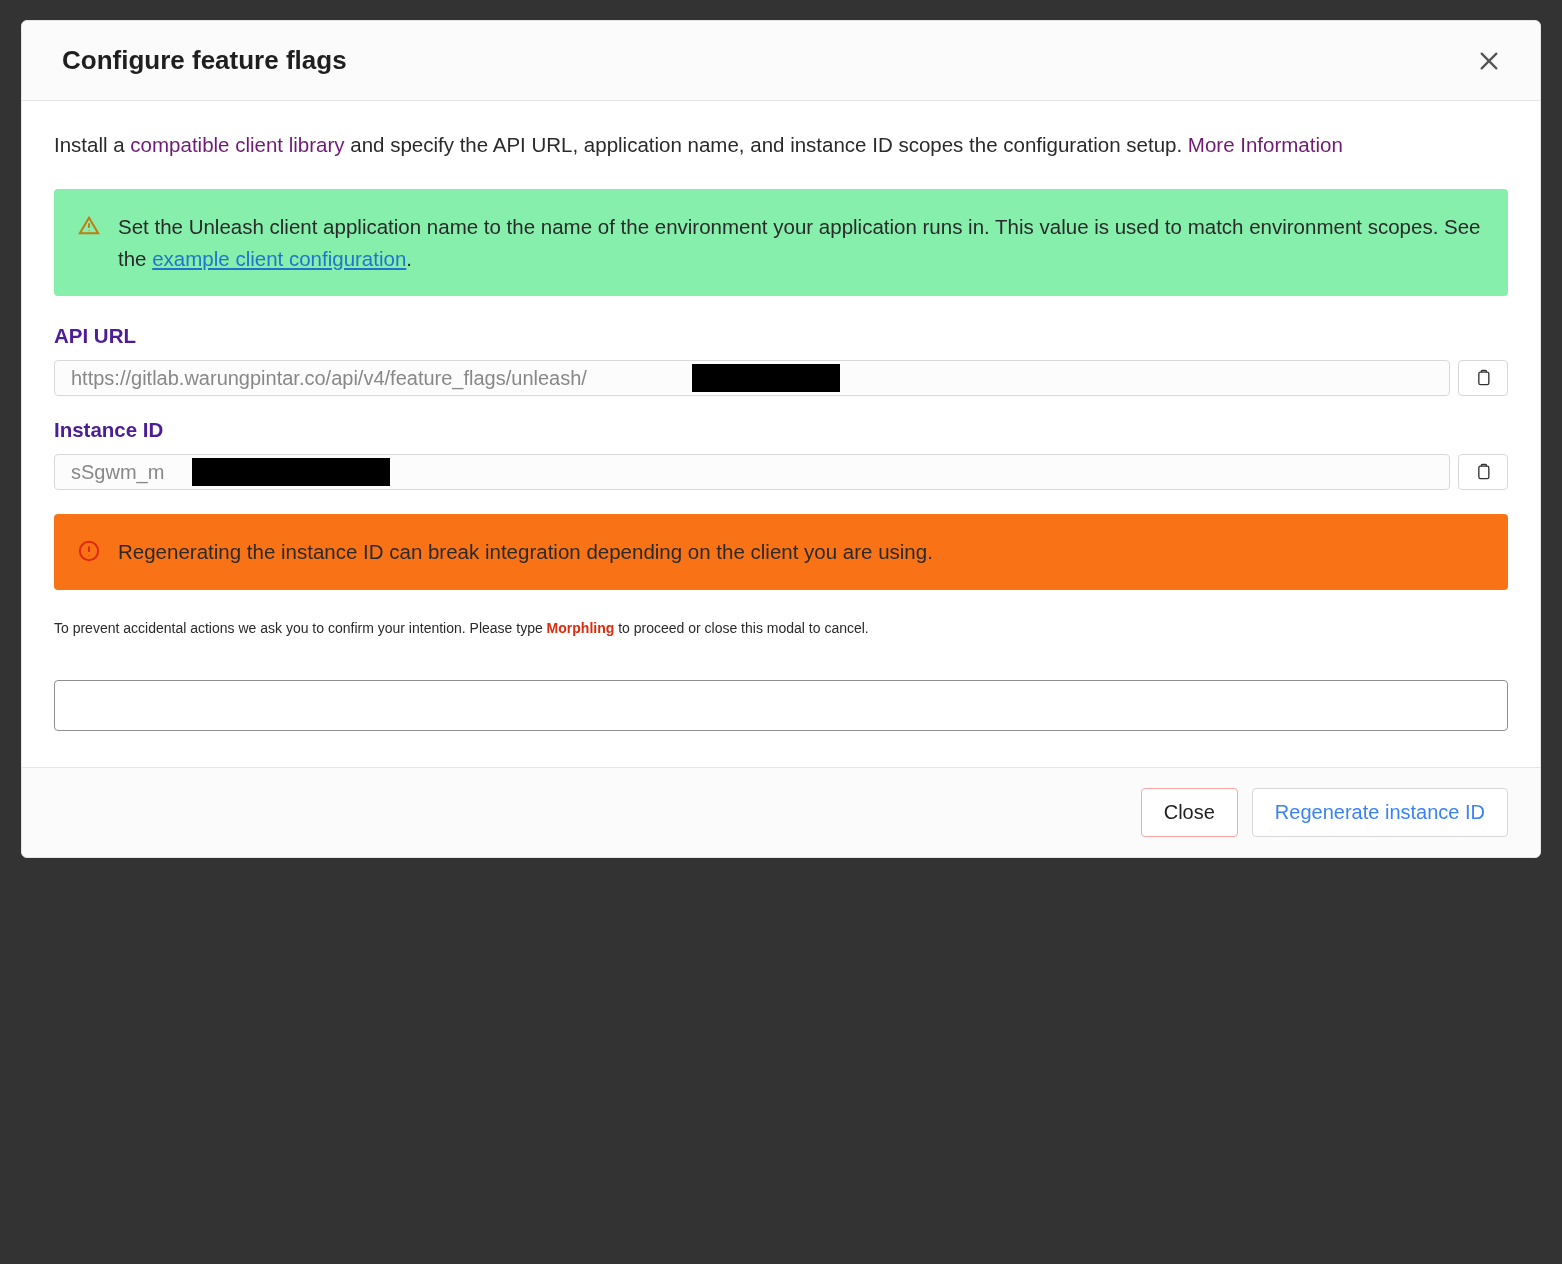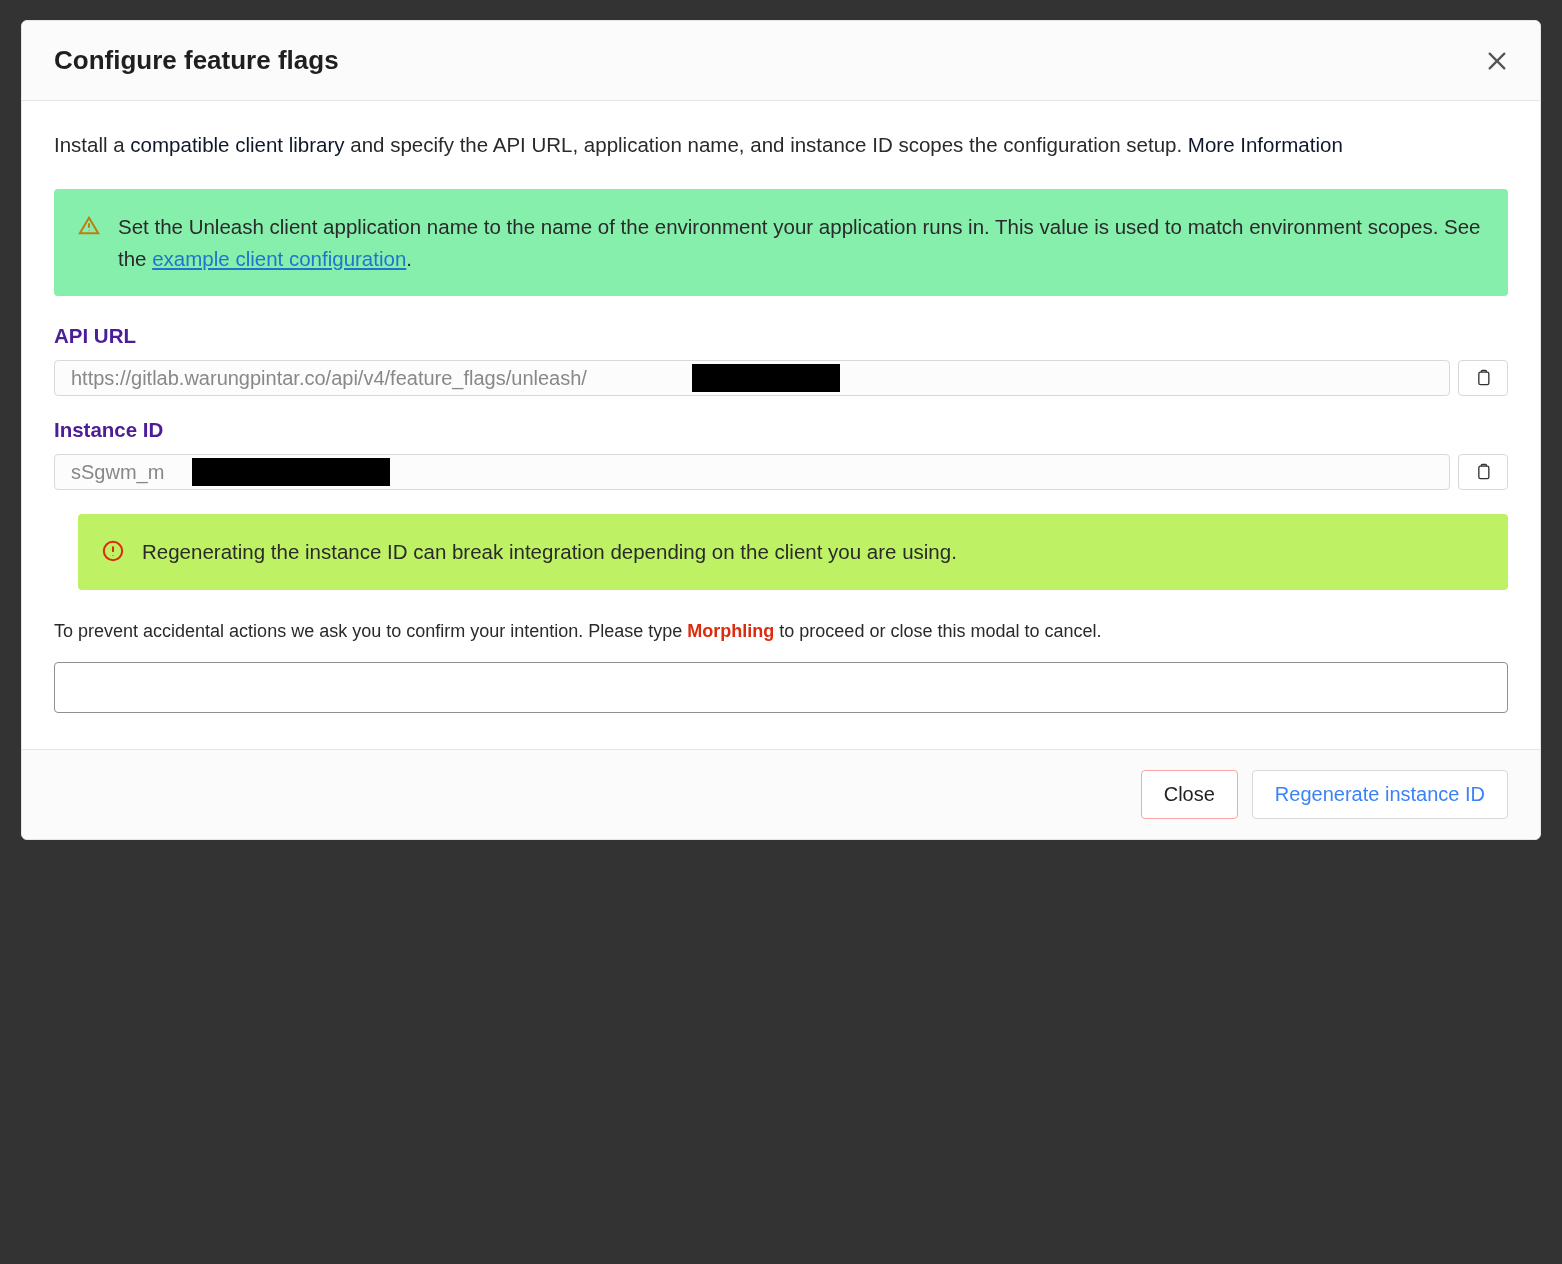--- a/index.html
+++ b/index.html
@@ -20,21 +20,21 @@
       overflow: hidden;
       width: 100%;
       max-width: 1520px;
       margin: 0 auto;
       border: 1px solid #e5e5e5;
     }
     .modal-header {
       display: flex;
       justify-content: space-between;
       align-items: center;
-      padding: 24px 32px;
+      padding: 24px 40px;
       background: #fbfbfb;
       border-bottom: 1px solid #e5e5e5;
     }
     .modal-title {
       font-size: 26px;
       font-weight: 700;
       color: #1f1f1f;
     }
     .close-icon {
       width: 22px;
@@ -55,43 +55,42 @@
       padding: 28px 32px 36px 32px;
       background: #fff;
     }
     .intro {
       font-size: 20.5px;
       line-height: 1.55;
       margin-bottom: 28px;
       color: #2a2a2a;
     }
     a.link {
-      color: #0f172a;
+      color: #701a75;
       text-decoration: none;
     }
     .alert {
       display: flex;
       align-items: flex-start;
       gap: 18px;
       padding: 22px 24px;
       border-radius: 4px;
       margin-bottom: 28px;
     }
     .alert-warning {
       background: #86efac;
     }
     .alert-warning .alert-icon svg {
       stroke: #c17d10;
       fill: none;
     }
     .alert-danger {
-      background: #bef264;
+      background: #f97316;
       margin-top: 24px;
       margin-bottom: 28px;
-      margin-left: 24px;
     }
     .alert-danger .alert-icon svg {
       stroke: #dd2b0e;
       fill: none;
     }
     .alert-icon {
       flex-shrink: 0;
       width: 22px;
       height: 22px;
       display: flex;
@@ -155,24 +154,24 @@
       cursor: pointer;
     }
     .copy-btn svg {
       width: 20px;
       height: 20px;
       stroke: #333;
       fill: none;
       stroke-width: 1.6;
     }
     .confirm-text {
-      font-size: 18px;
+      font-size: 14px;
       line-height: 1.55;
       color: #2a2a2a;
-      margin-bottom: 16px;
+      margin-bottom: 40px;
     }
     .confirm-word {
       color: #dd2b0e;
       font-weight: 700;
     }
     .confirm-input {
       width: 100%;
       border: 1px solid #8f8f8f;
       border-radius: 4px;
       padding: 13px 16px;

